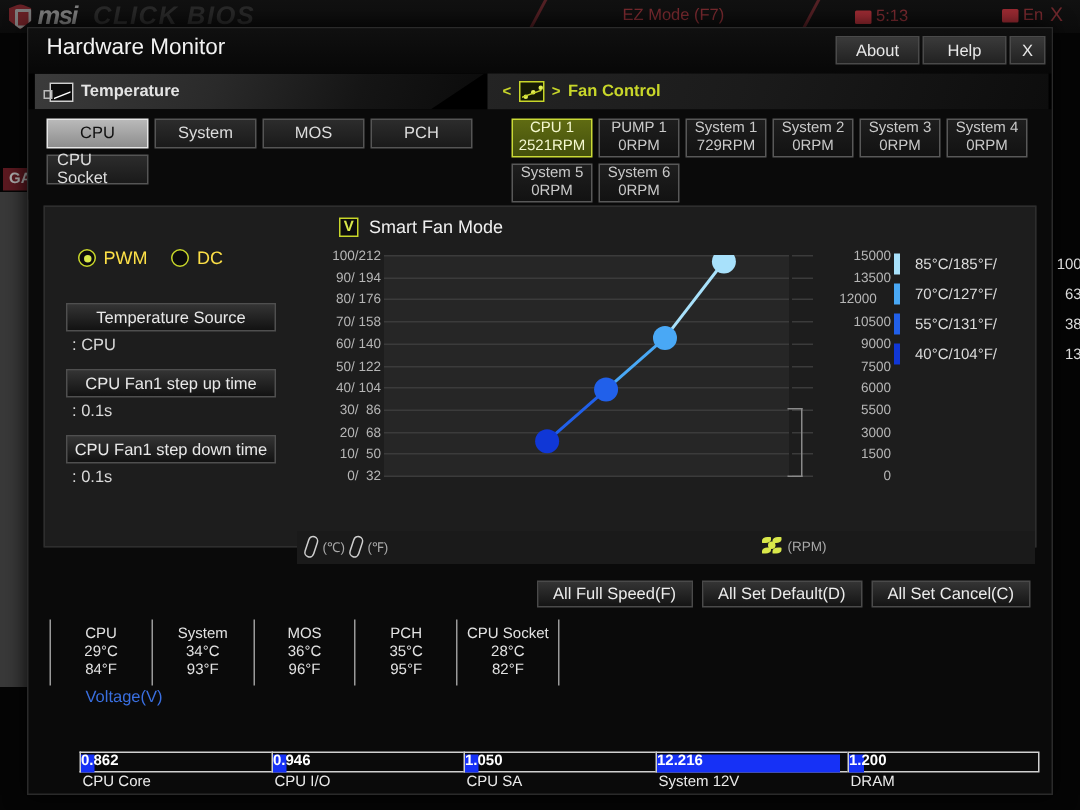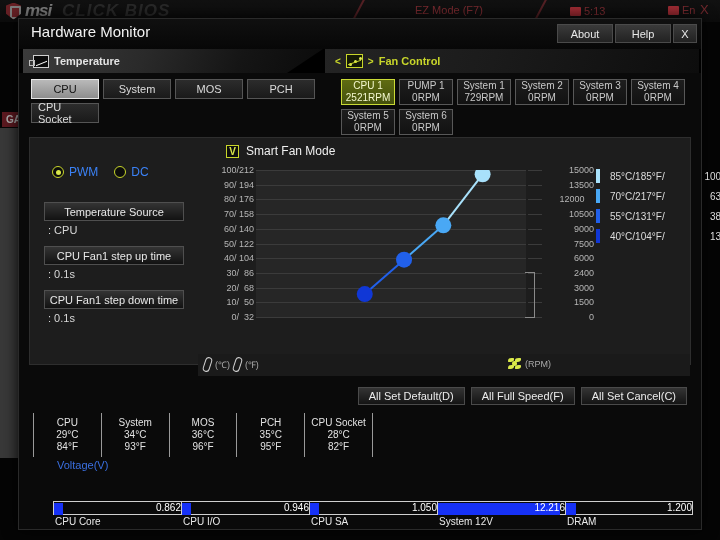--- a/index.html
+++ b/index.html
@@ -205,21 +205,21 @@
   .radio-wrap { display: flex; align-items: center; gap: 5px; cursor: pointer; }
   .radio {
     width: 12px; height: 12px; border-radius: 50%;
     border: 1.5px solid #c8d62a; background: #0c0c0c;
     position: relative;
   }
   .radio.checked::after {
     content: ""; position: absolute; left: 2.5px; top: 2.5px;
     width: 5px; height: 5px; border-radius: 50%; background: #d9e84a;
   }
-  .radio-label { color: #3b82f6; font-size: 12px; }
+  .radio-label { color: #fde047; font-size: 12px; }
 
   .opt-btn {
     position: absolute; left: 14px; width: 140px; height: 19px;
     background: linear-gradient(#343434, #121212);
     border: 1px solid #4f4f4f;
     color: #e8e8e8; font-size: 11px;
     display: flex; align-items: center; justify-content: center;
     cursor: pointer;
   }
   .opt-val {
@@ -366,21 +366,21 @@
     border-bottom: 1px solid #d0d0d0;
   }
   .volt-track.endcap-left  { border-left: 1px solid #d0d0d0; }
   .volt-track.endcap-right { border-right: 1px solid #d0d0d0; }
   .volt-fill {
     position: absolute; left: 0; top: 1px; height: 12px;
     background: #1631f6;
   }
   .volt-value {
     position: absolute; top: -1px; width: 100%;
-    text-align: right; color: #fff; font-size: 10px; line-height: 14px;
+    text-align: left; color: #fff; font-size: 10px; line-height: 14px; font-weight: bold;
   }
   .volt-name {
     position: absolute; left: 0; top: 15px; width: 100%;
     text-align: left; padding-left: 2px;
     color: #eaeaea; font-size: 10px;
   }
 </style>
 </head>
 <body>
 
@@ -564,21 +564,21 @@
             <div class="axis-lbl-right" style="top: 24px; text-align: center;">12000</div>
             <div class="rpm-tick" style="top: 44px;"></div>
             <div class="axis-lbl-right" style="top: 39px;">10500</div>
             <div class="rpm-tick" style="top: 59px;"></div>
             <div class="axis-lbl-right" style="top: 54px;">9000</div>
             <div class="rpm-tick" style="top: 74px;"></div>
             <div class="axis-lbl-right" style="top: 69px;">7500</div>
             <div class="rpm-tick" style="top: 88px;"></div>
             <div class="axis-lbl-right" style="top: 83px;">6000</div>
             <div class="rpm-tick" style="top: 103px;"></div>
-            <div class="axis-lbl-right" style="top: 98px;">2400</div>
+            <div class="axis-lbl-right" style="top: 98px;">5500</div>
             <div class="rpm-tick" style="top: 118px;"></div>
             <div class="axis-lbl-right" style="top: 113px;">3000</div>
             <div class="rpm-tick" style="top: 132px;"></div>
             <div class="axis-lbl-right" style="top: 127px;">1500</div>
             <div class="rpm-tick" style="top: 147px;"></div>
             <div class="axis-lbl-right" style="top: 142px;">0</div>
           </div>
         <div id="rpm-bracket"></div>
 
         <div id="axis-footer">
@@ -602,41 +602,41 @@
       </div>
 
       <div id="legend">
           <div class="legend-row">
             <span class="legend-swatch" style="background: rgb(168, 225, 251);"></span>
             <span class="legend-temp">85°C/185°F/</span>
             <span class="legend-pct">100%</span>
           </div>
           <div class="legend-row">
             <span class="legend-swatch" style="background: rgb(73, 168, 245);"></span>
-            <span class="legend-temp">70°C/217°F/</span>
+            <span class="legend-temp">70°C/127°F/</span>
             <span class="legend-pct">63%</span>
           </div>
           <div class="legend-row">
             <span class="legend-swatch" style="background: rgb(33, 96, 234);"></span>
             <span class="legend-temp">55°C/131°F/</span>
             <span class="legend-pct">38%</span>
           </div>
           <div class="legend-row">
             <span class="legend-swatch" style="background: rgb(16, 55, 214);"></span>
             <span class="legend-temp">40°C/104°F/</span>
             <span class="legend-pct">13%</span>
           </div>
         </div>
     </div>
   </div>
 
   <div id="action-row">
     <div id="action-buttons">
+        <div class="action-btn">All Full Speed(F)</div>
         <div class="action-btn">All Set Default(D)</div>
-        <div class="action-btn">All Full Speed(F)</div>
         <div class="action-btn">All Set Cancel(C)</div>
       </div>
   </div>
 
   <div id="temp-summary">
       <div class="temp-cell">
         <div class="temp-name">CPU</div>
         <div class="temp-c">29°C</div>
         <div class="temp-f">84°F</div>
       </div>

